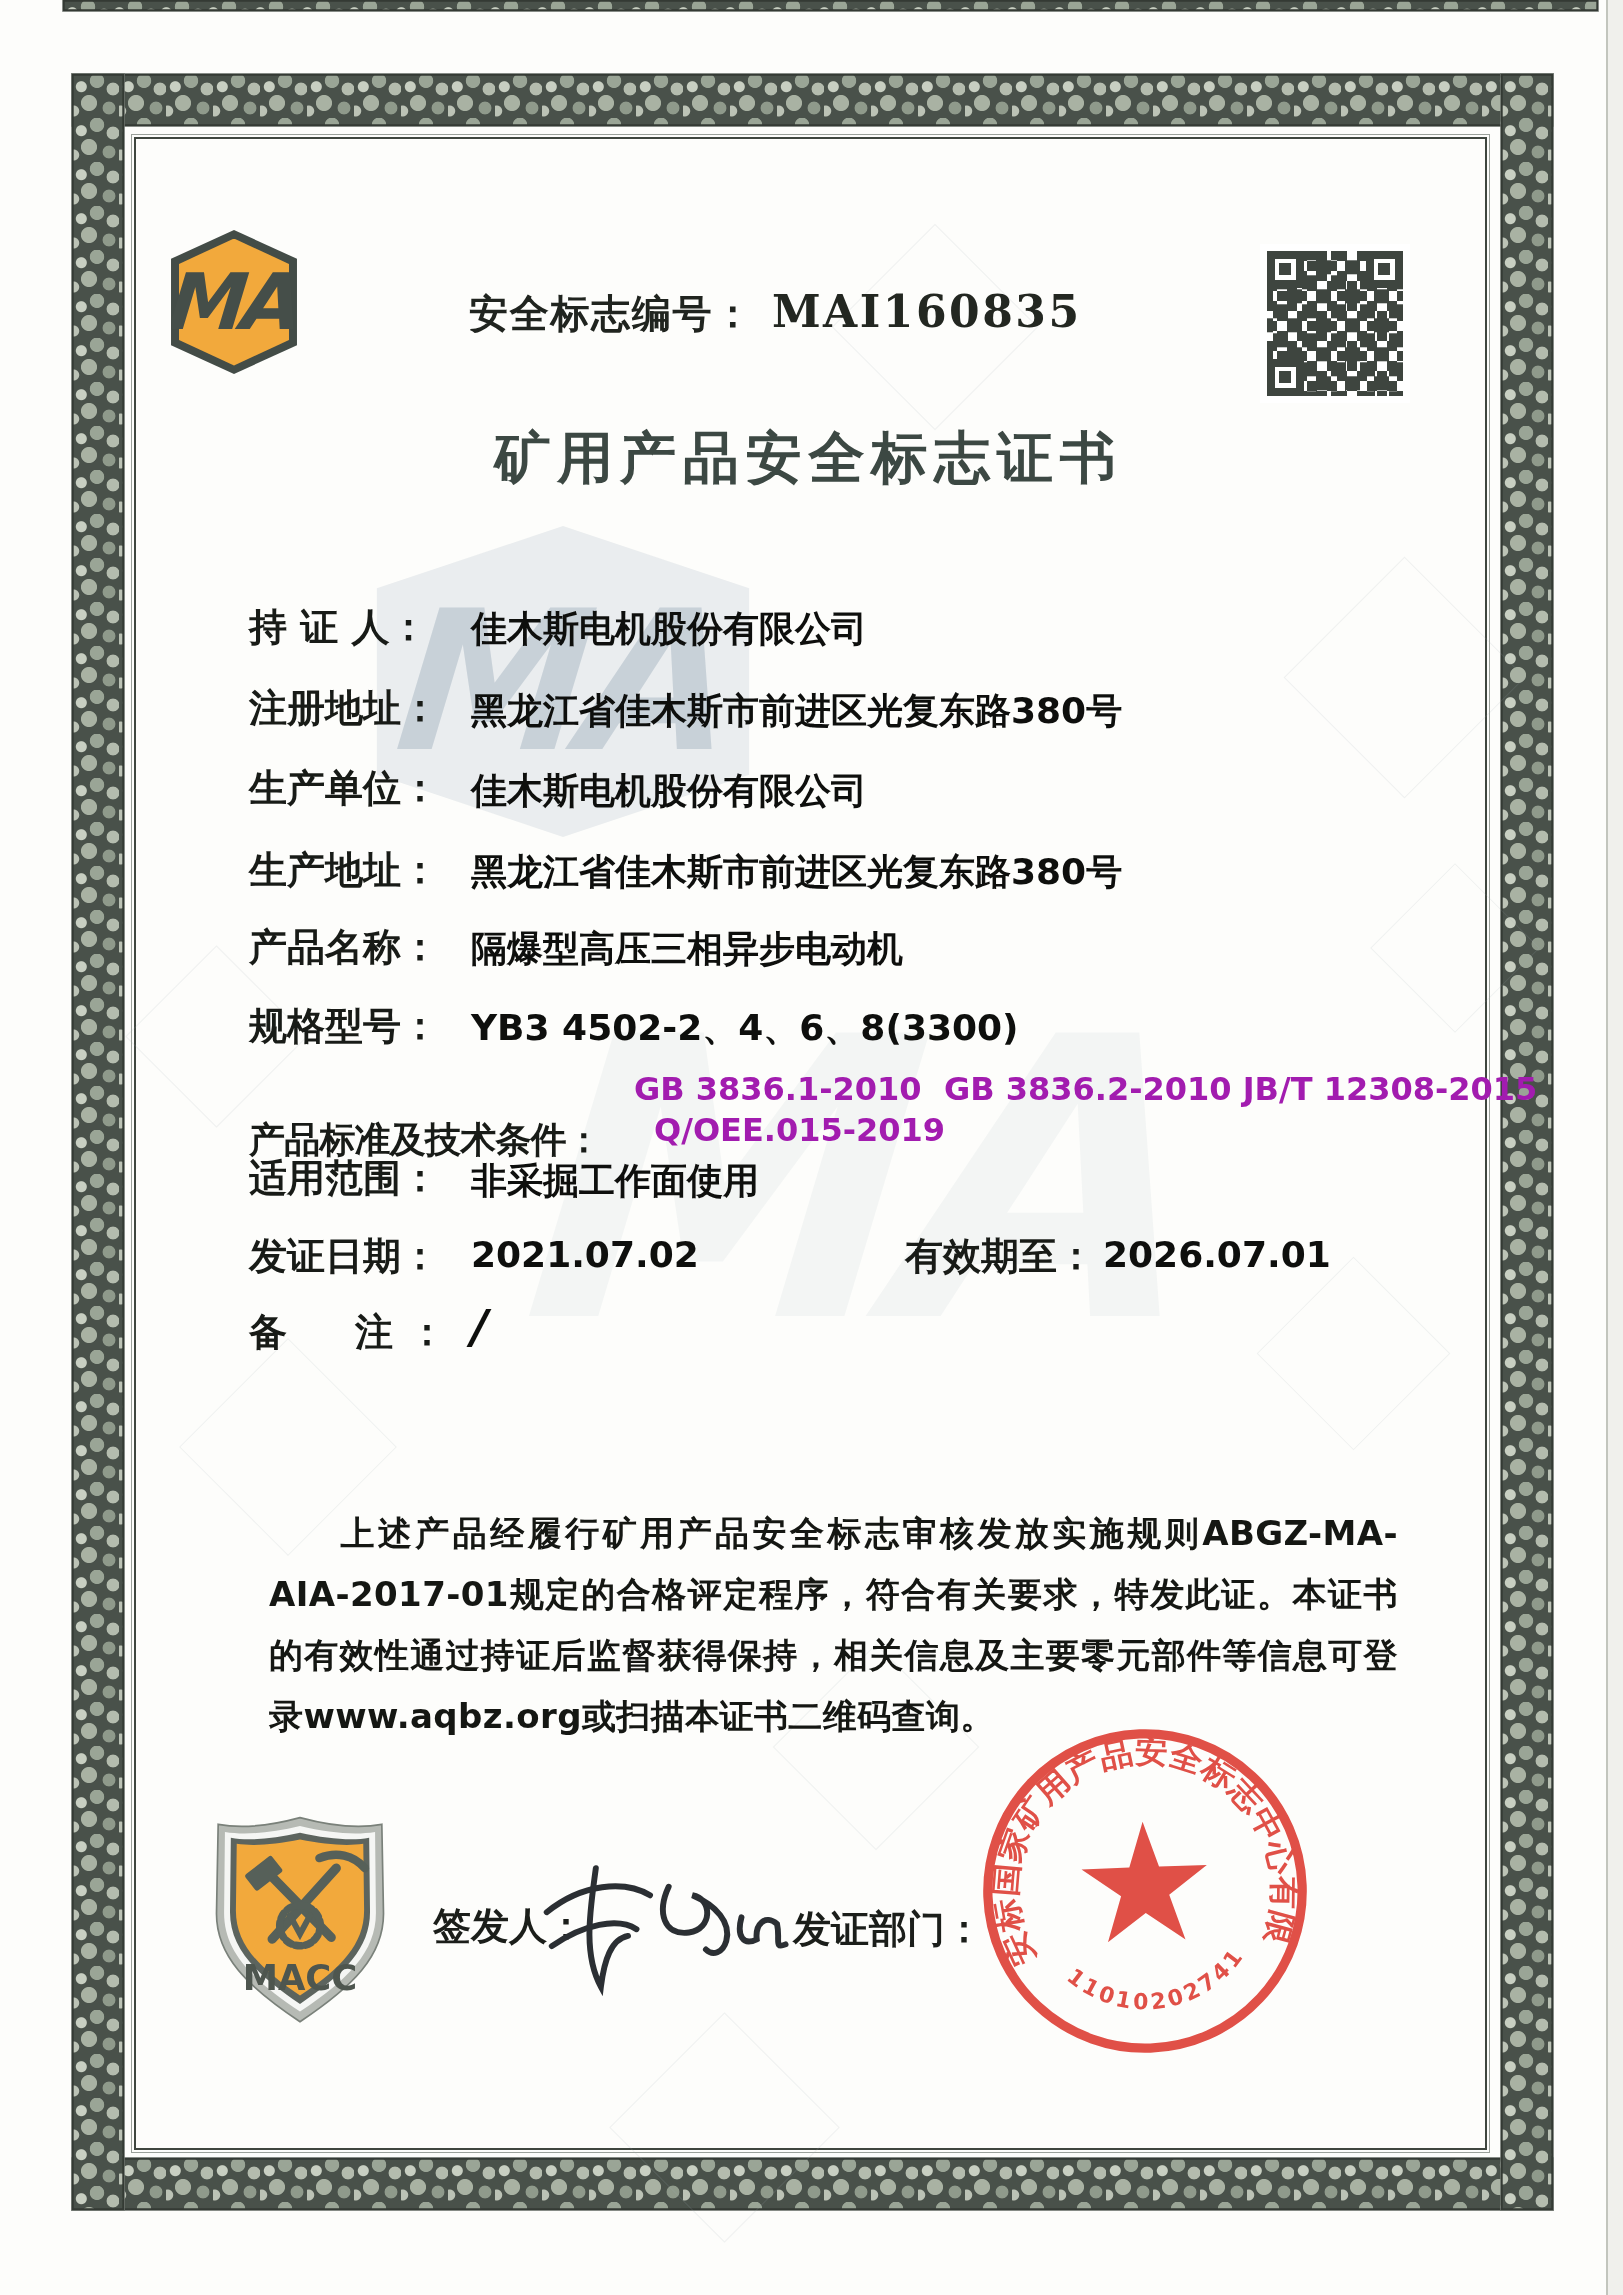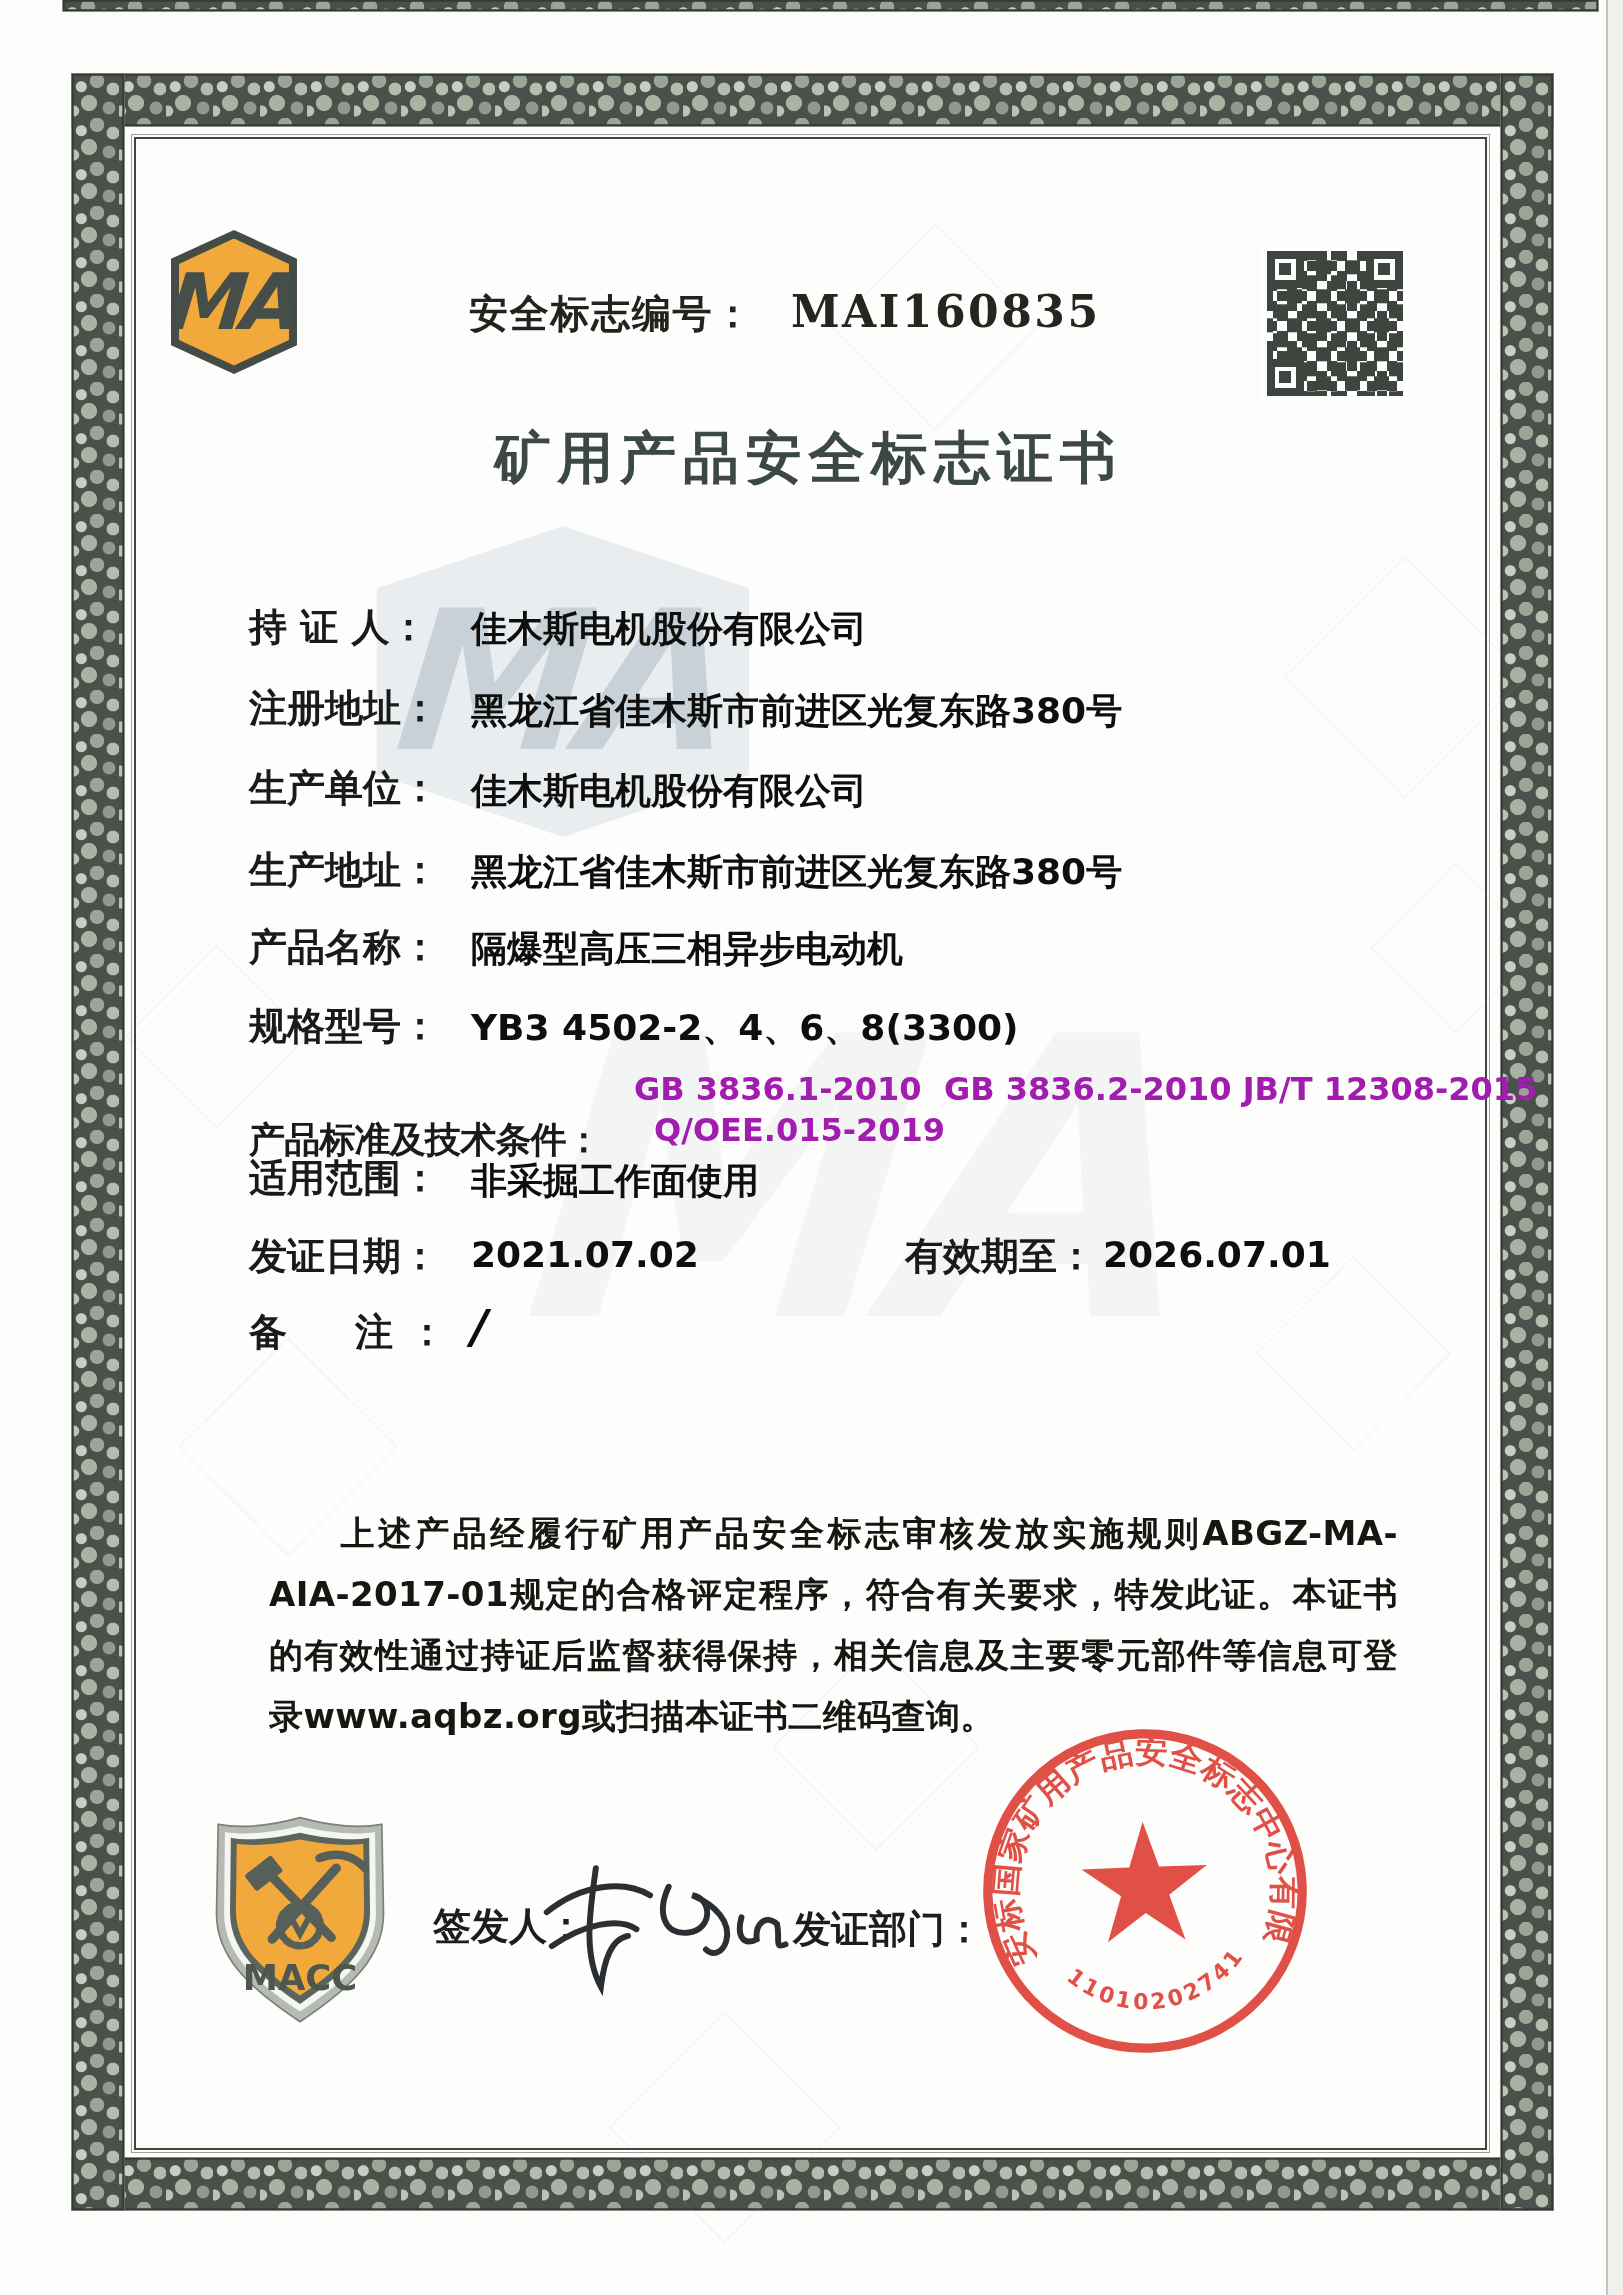--- a/index.html
+++ b/index.html
@@ -41,21 +41,21 @@
   .wm-d{position:absolute;border:1.7px solid rgba(160,172,182,0.15);transform:rotate(45deg);}
 
   
   .ma-logo{position:absolute;left:167px;top:230px;width:134px;height:144px;
     clip-path:polygon(50% 0%,97% 20%,97% 80%,50% 100%,3% 80%,3% 20%);
     background:#434c47;display:flex;align-items:center;justify-content:center;}
   .ma-logo-inner{position:absolute;left:8.5px;top:8.5px;right:8.5px;bottom:8.5px;
     clip-path:polygon(50% 0%,97% 20%,97% 80%,50% 100%,3% 80%,3% 20%);background:#f2a93c;}
   .ma-logo-text{position:relative;font-weight:bold;font-style:italic;font-size:78px;
     color:#454e49;transform:skewX(-6deg);letter-spacing:-5px;}
-  .serial-line{position:absolute;left:469px;top:286px;display:flex;align-items:baseline;gap:37px;}
+  .serial-line{position:absolute;left:469px;top:286px;display:flex;align-items:baseline;gap:18px;}
   .serial-label{font-size:39px;font-weight:bold;color:#20241f;letter-spacing:1.7px;}
   .serial-number{font-family:"DejaVu Serif","Liberation Serif",serif;font-size:44px;
     font-weight:bold;color:#232721;letter-spacing:2.5px;}
 
   
   .qr{position:absolute;left:1260px;top:244px;width:150px;height:159px;background:#fff;padding:3.4px;box-sizing:border-box;}
   .qr-noise{position:absolute;left:6.8px;top:6.8px;right:6.8px;bottom:6.8px;
     background:
       conic-gradient(from 0deg,#3e453f 0 25%,rgba(0,0,0,0) 0 50%,#3e453f 0 75%,rgba(0,0,0,0) 0) 0 0/20px 20px,
       conic-gradient(from 0deg,#3e453f 0 25%,rgba(0,0,0,0) 0 50%,#3e453f 0 75%,rgba(0,0,0,0) 0) 6px 9.3px/29px 29px,

